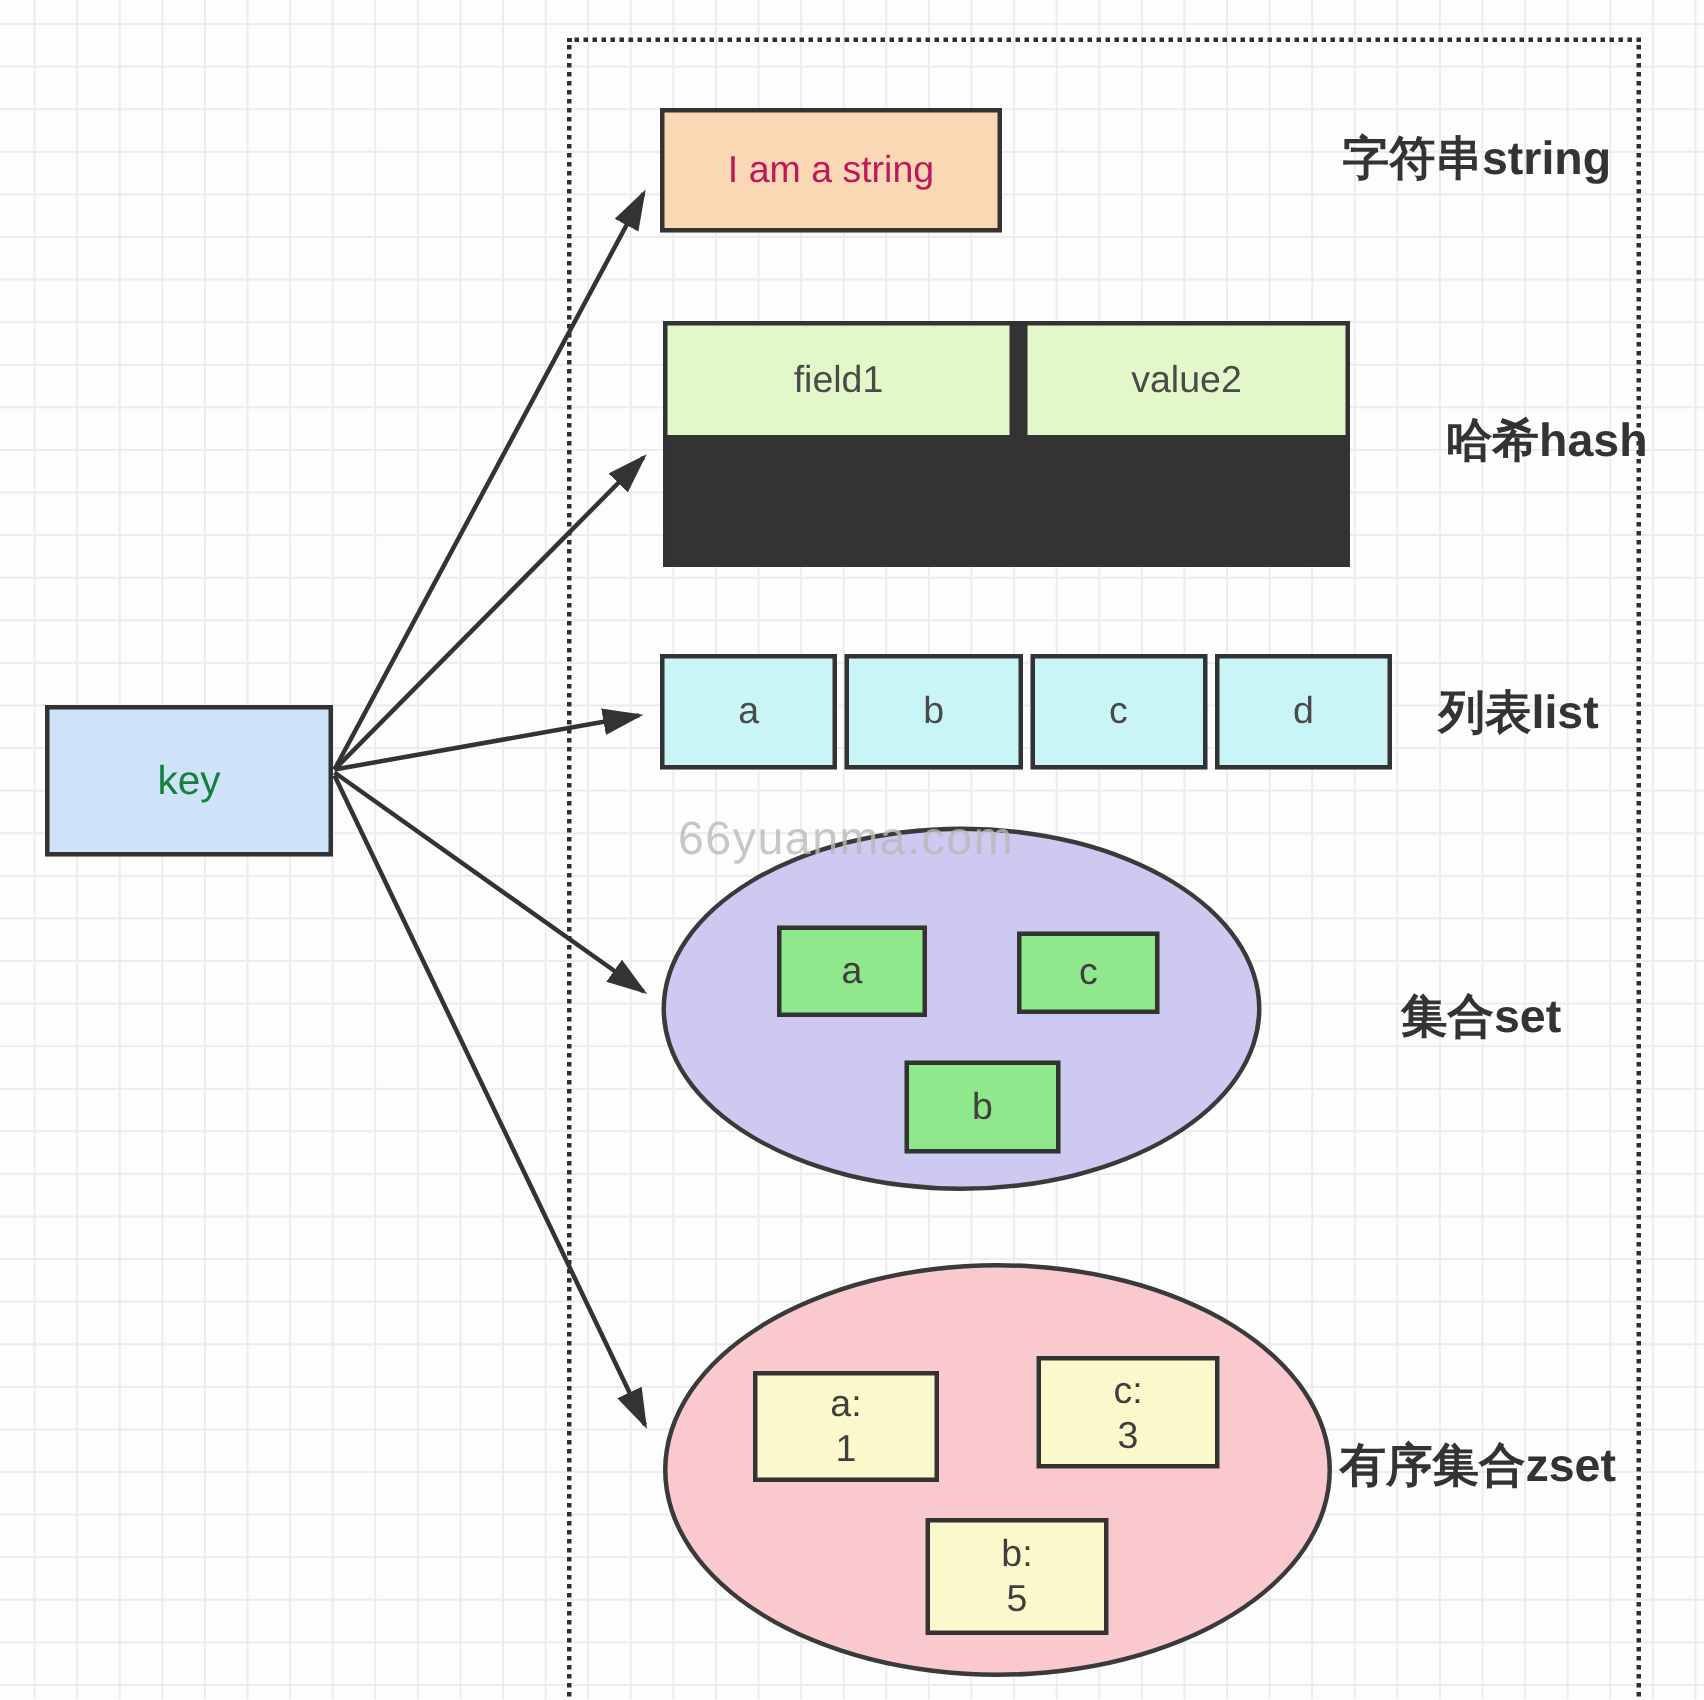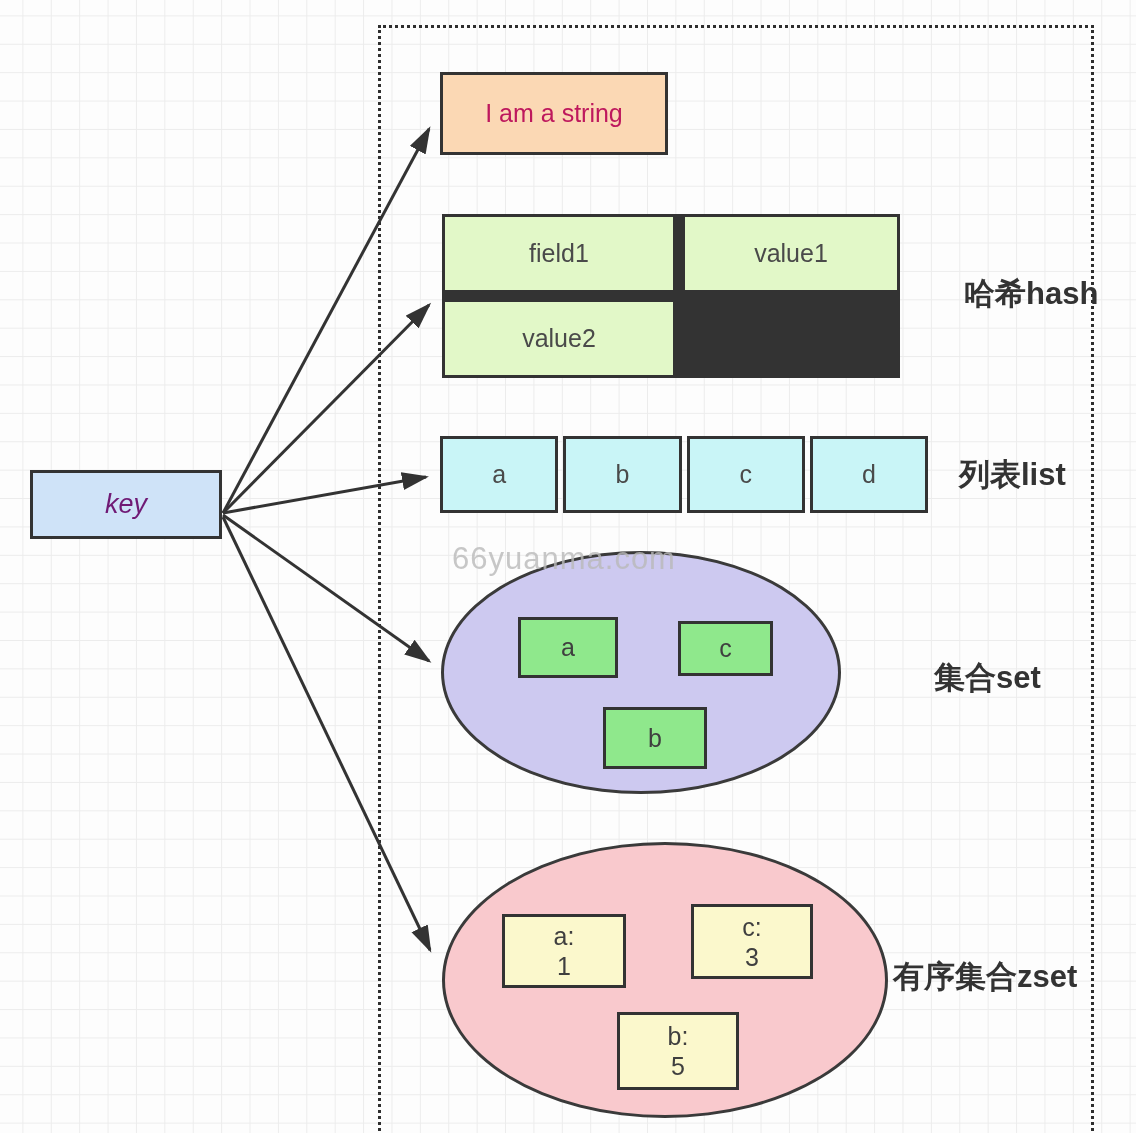--- a/index.html
+++ b/index.html
@@ -20,21 +20,21 @@
     position:absolute;left:378px;top:25px;width:716px;height:1130px;
     border:3px dotted #2e2e2e;
     box-sizing:border-box;
   }
   .node{
     position:absolute;box-sizing:border-box;
     border:3px solid #333333;
     display:flex;align-items:center;justify-content:center;
     font-size:25px;color:#be185d;
   }
-  .key-node{left:30px;top:470px;width:192px;height:69px;background:#cfe3f8;font-size:27px;color:#701a75;font-style:italic;}
+  .key-node{left:30px;top:470px;width:192px;height:101px;background:#cfe3f8;font-size:27px;color:#15803d;}
   .string-node{left:440px;top:72px;width:228px;height:83px;background:#fbd8b4;}
   .hash-table{
     position:absolute;left:442px;top:214px;width:458px;height:164px;
     display:grid;grid-template-columns:228px 1fr;grid-template-rows:1fr 1fr;
     background:#333333;gap:12px;border:3px solid #333333;box-sizing:border-box;
   }
   .hash-cell{
     background:#e2f8c8;display:flex;align-items:center;justify-content:center;
     font-size:25px;color:#4a4a4a;
   }
@@ -90,21 +90,20 @@
   <div class="node key-node">
     <span>key</span>
   </div>
 
   <div class="node string-node">
     <span>I am a string</span>
   </div>
 
   <div class="hash-table">
     <div class="hash-cell">field1</div>
-    <div class="hash-cell">value1</div>
     <div class="hash-cell">value2</div>
   </div>
 
   <div class="list-row">
     <div class="list-cell">a</div>
     <div class="list-cell">b</div>
     <div class="list-cell">c</div>
     <div class="list-cell">d</div>
   </div>
 
@@ -122,20 +121,21 @@
     <span>c:</span>
     <span>3</span>
   </div>
   <div class="member zset-member zset-member-b">
     <span>b:</span>
     <span>5</span>
   </div>
 
   <div class="watermark">66yuanma.com</div>
 
+  <div class="type-label label-string">字符串string</div>
   <div class="type-label label-hash">哈希hash</div>
   <div class="type-label label-list">列表list</div>
   <div class="type-label label-set">集合set</div>
   <div class="type-label label-zset">有序集合zset</div>
 
   <svg class="arrows" width="1136" height="1133" viewBox="0 0 1136 1133">
     <defs>
       <marker id="arrowhead" markerWidth="10" markerHeight="8" refX="8" refY="3" orient="auto" markerUnits="strokeWidth">
         <path d="M0,0 L9,3 L0,6 Z" fill="#333333"></path>
       </marker>

